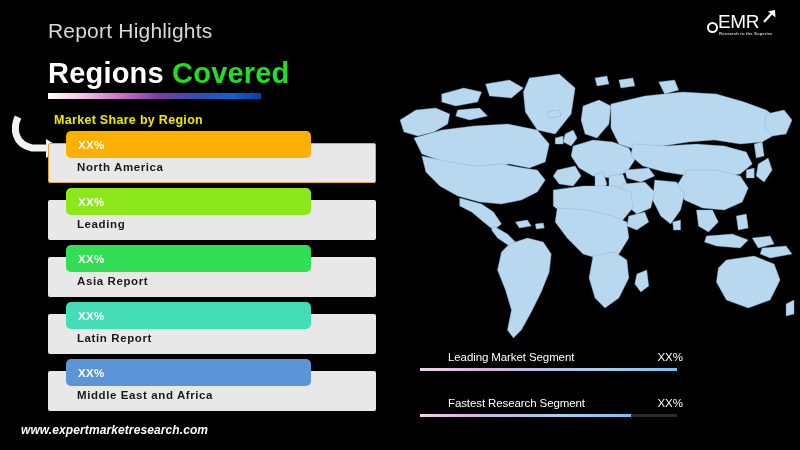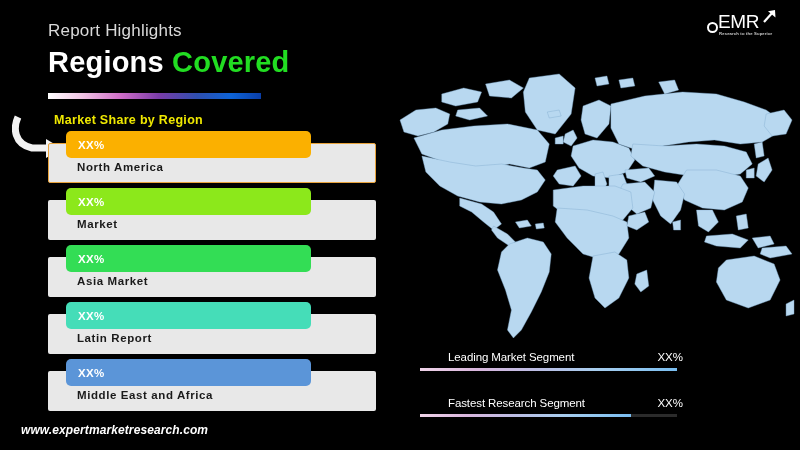--- a/index.html
+++ b/index.html
@@ -7,25 +7,25 @@
   body {
     width:800px; height:450px; position:relative; overflow:hidden;
     background:#000000;
     font-family:"Liberation Sans", sans-serif;
     -webkit-font-smoothing:antialiased;
   }
 
   
   #header { position:absolute; left:48px; top:20px; }
   #eyebrow {
-    font-size:17px; color:#d9d9d9; font-weight:400; letter-spacing:.2px;
+    font-size:21px; color:#d9d9d9; font-weight:400; letter-spacing:.2px;
     line-height:22px; white-space:nowrap;
   }
   #maintitle {
-    margin-top:3px; font-size:29px; font-weight:bold; line-height:34px;
+    margin-top:14px; font-size:29px; font-weight:bold; line-height:34px;
     white-space:nowrap; letter-spacing:.2px;
   }
   #title-a { color:#ffffff; }
   #title-b { color:#22dd22; }
   #rule {
     position:absolute; left:48px; top:93px; width:213px; height:6px;
     background:linear-gradient(to right,#ffffff 0%,#f0c4e4 16%,#d06ec8 34%,#7a3ca8 52%,#2f4fb0 70%,#0d63d6 86%,#0a3ea8 100%);
   }
 
   
@@ -143,29 +143,29 @@
       <span class="bar-val">XX%</span>
     </div>
     <div class="region-name">North America</div>
   </div>
 
   <div class="row">
     <div class="card"></div>
     <div class="bar" style="background:#8ce81b">
       <span class="bar-val">XX%</span>
     </div>
-    <div class="region-name">Market</div>
+    <div class="region-name">Leading</div>
   </div>
 
   <div class="row">
     <div class="card"></div>
     <div class="bar" style="background:#33dd55">
       <span class="bar-val">XX%</span>
     </div>
-    <div class="region-name">Asia Market</div>
+    <div class="region-name">Asia Report</div>
   </div>
 
   <div class="row">
     <div class="card"></div>
     <div class="bar" style="background:#45ddb8">
       <span class="bar-val">XX%</span>
     </div>
     <div class="region-name">Latin Report</div>
   </div>
 

